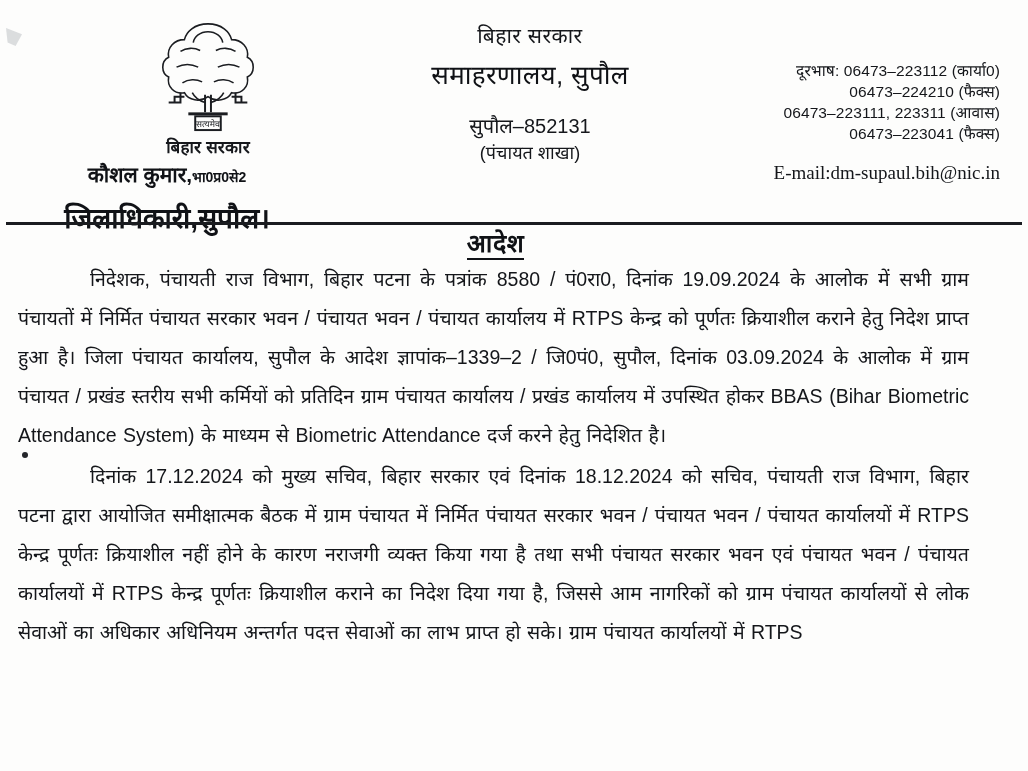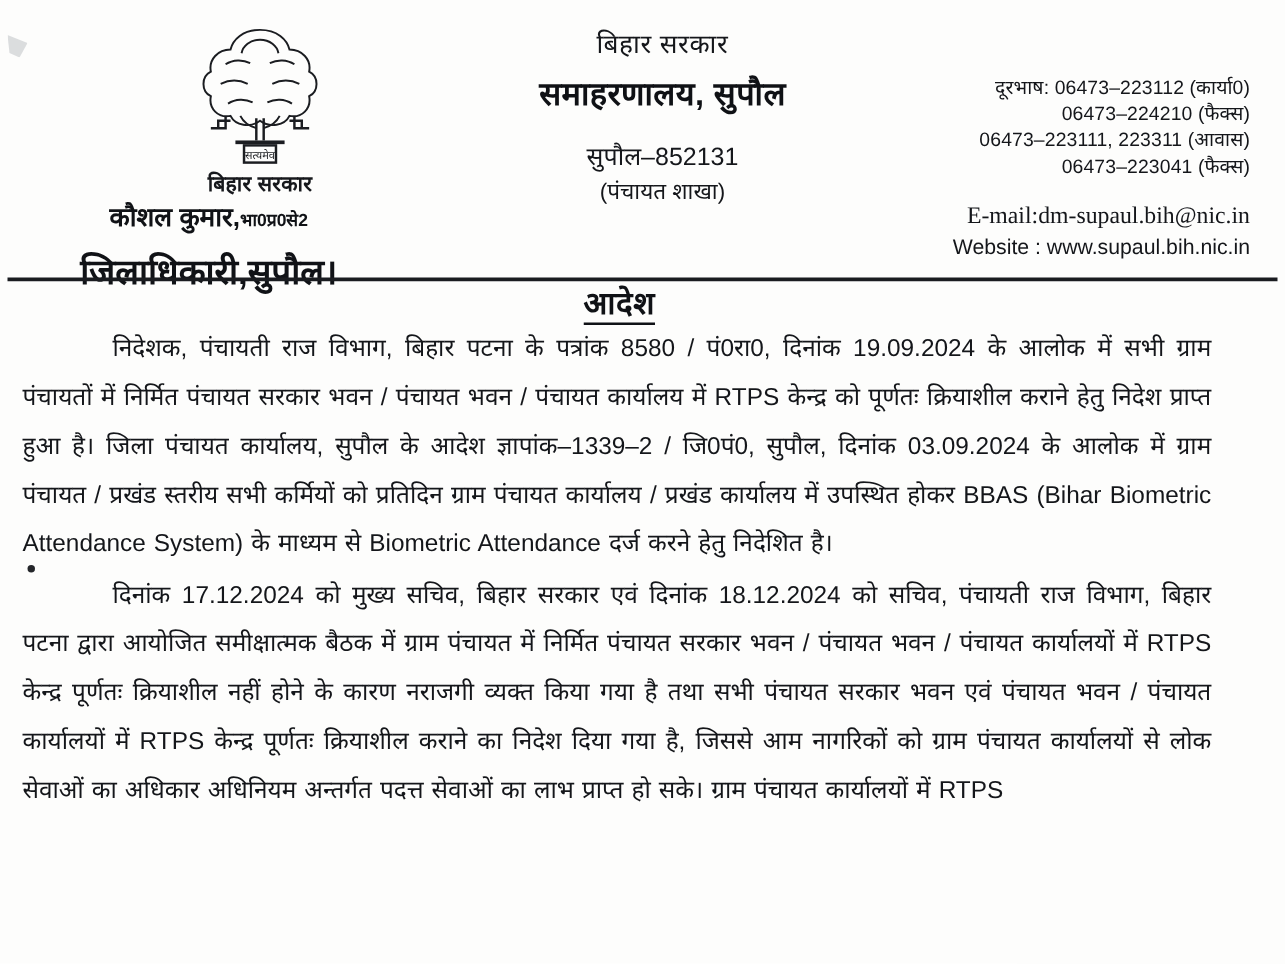--- a/index.html
+++ b/index.html
@@ -84,21 +84,21 @@
   }
   .gov-line {
     font-family: "Liberation Sans", sans-serif;
     font-size: 21px;
     line-height: 28px;
     letter-spacing: .5px;
     color: #15171b;
   }
   .office-line {
     font-family: "Liberation Sans", sans-serif;
-    font-weight: bold;
+    font-weight: normal;
     font-size: 26px;
     line-height: 34px;
     margin-top: 8px;
     letter-spacing: .3px;
     color: #0f1115;
   }
   .pin-line {
     font-family: "Liberation Sans", sans-serif;
     font-size: 20px;
     line-height: 28px;
@@ -251,21 +251,20 @@
       <div class="pin-line">सुपौल–852131</div>
       <div class="branch-line">(पंचायत शाखा)</div>
     </div>
 
     <div class="contact-block">
       <div class="tel">दूरभाष: 06473–223112 (कार्या0)</div>
       <div class="tel">06473–224210 (फैक्स)</div>
       <div class="tel">06473–223111, 223311 (आवास)</div>
       <div class="tel">06473–223041 (फैक्स)</div>
       <div class="email">E-mail:dm-supaul.bih@nic.in</div>
-      <div class="web">Website : www.supaul.bih.nic.in</div>
     </div>
 
     <div class="rule"></div>
   </div>
 
   <div class="body-area">
     <div class="order-title"><span>आदेश</span></div>
     <p class="para">निदेशक, पंचायती राज विभाग, बिहार पटना के पत्रांक 8580 / पं0रा0, दिनांक 19.09.2024 के आलोक में सभी ग्राम पंचायतों में निर्मित पंचायत सरकार भवन / पंचायत भवन / पंचायत कार्यालय में RTPS केन्द्र को पूर्णतः क्रियाशील कराने हेतु निदेश प्राप्त हुआ है। जिला पंचायत कार्यालय, सुपौल के आदेश ज्ञापांक–1339–2 / जि0पं0, सुपौल, दिनांक 03.09.2024 के आलोक में ग्राम पंचायत / प्रखंड स्तरीय सभी कर्मियों को प्रतिदिन ग्राम पंचायत कार्यालय / प्रखंड कार्यालय में उपस्थित होकर BBAS (Bihar Biometric Attendance System) के माध्यम से Biometric Attendance दर्ज करने हेतु निदेशित है।</p>
     <p class="para">दिनांक 17.12.2024 को मुख्य सचिव, बिहार सरकार एवं दिनांक 18.12.2024 को सचिव, पंचायती राज विभाग, बिहार पटना द्वारा आयोजित समीक्षात्मक बैठक में ग्राम पंचायत में निर्मित पंचायत सरकार भवन / पंचायत भवन / पंचायत कार्यालयों में RTPS केन्द्र पूर्णतः क्रियाशील नहीं होने के कारण नराजगी व्यक्त किया गया है तथा सभी पंचायत सरकार भवन एवं पंचायत भवन / पंचायत कार्यालयों में RTPS केन्द्र पूर्णतः क्रियाशील कराने का निदेश दिया गया है, जिससे आम नागरिकों को ग्राम पंचायत कार्यालयों से लोक सेवाओं का अधिकार अधिनियम अन्तर्गत पदत्त सेवाओं का लाभ प्राप्त हो सके। ग्राम पंचायत कार्यालयों में RTPS</p>
   </div>

